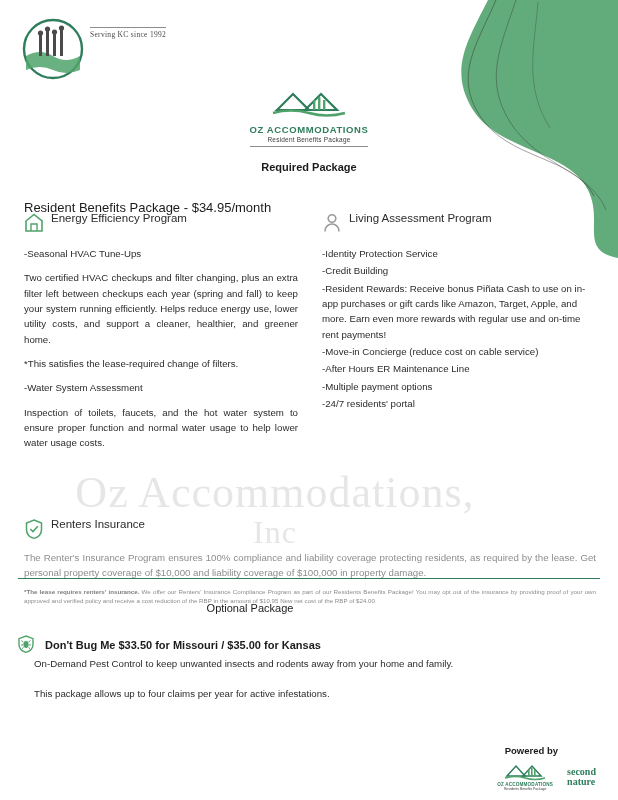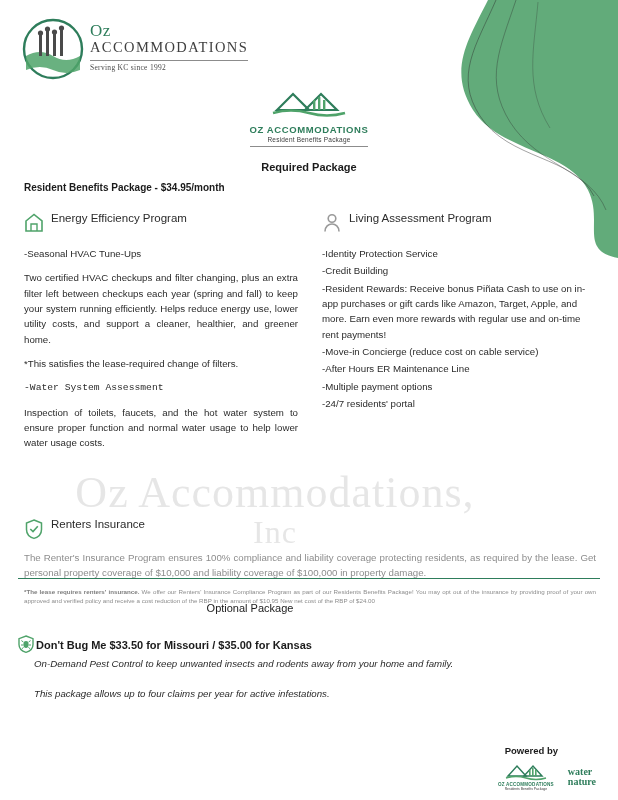--- a/index.html
+++ b/index.html
@@ -108,24 +108,24 @@
   .required-package {
     margin-top: 14px;
     font-size: 11px;
     font-weight: bold;
     color: #1b1b1b;
   }
 
   
   .price-line {
     position: absolute;
-    top: 182px;
+    top: 200px;
     left: 24px;
-    font-size: 10px;
-    font-weight: bold;
+    font-size: 13px;
+    font-weight: normal;
     color: #1b1b1b;
   }
 
   
   .cols {
     position: absolute;
     top: 212px;
     left: 24px;
     width: 572px;
     display: flex;
@@ -155,21 +155,21 @@
     color: #2b2b2b;
     text-align: justify;
   }
   .body-text p {
     margin: 0 0 9px 0;
   }
   .list p {
     margin: 0 0 2px 0;
     text-align: left;
   }
-  .gap-top { margin-top: 11px; font-family: Liberation Mono, monospace; }
+  .gap-top { margin-top: 11px; }
 
   
   .renters {
     position: absolute;
     top: 478px;
     left: 24px;
     width: 572px;
     margin-top: 40px;
   }
   .renters .col-head { margin-bottom: 10px; }
@@ -201,37 +201,37 @@
     text-align: center;
     font-size: 11px;
     color: #1b1b1b;
   }
   .bug-head {
     position: absolute;
     top: 634px;
     left: 16px;
     display: flex;
     align-items: center;
-    gap: 0;
+    gap: 9px;
   }
   .bug-head-title {
     font-size: 11px;
     font-weight: bold;
     color: #1b1b1b;
   }
   .bug-body {
     position: absolute;
     top: 656px;
     left: 34px;
     width: 556px;
     font-size: 9.7px;
     line-height: 1.6;
     color: #2b2b2b;
   }
-  .bug-body p { margin: 0 0 14px 0; font-style: italic; }
+  .bug-body p { margin: 0 0 14px 0; }
 
   
   .powered {
     position: absolute;
     right: 60px;
     top: 745px;
     font-size: 9.5px;
     font-weight: bold;
     color: #1b1b1b;
   }
@@ -297,24 +297,20 @@
         <rect x="24" y="12" width="3" height="26" fill="#4a4a4a"></rect>
         <rect x="31" y="15" width="3" height="23" fill="#4a4a4a"></rect>
         <rect x="38" y="11" width="3" height="27" fill="#4a4a4a"></rect>
         <circle cx="18.5" cy="15" r="2.6" fill="#4a4a4a"></circle>
         <circle cx="25.5" cy="11" r="2.6" fill="#4a4a4a"></circle>
         <circle cx="32.5" cy="14" r="2.6" fill="#4a4a4a"></circle>
         <circle cx="39.5" cy="10" r="2.6" fill="#4a4a4a"></circle>
       </svg>
     </div>
     <div class="oz-text">
-      <div class="oz-name">
-        <span>Oz</span>
-        <span class="sub">ACCOMMODATIONS</span>
-      </div>
       <div class="oz-tag">Serving KC since 1992</div>
     </div>
   </div>
 
   <div class="center-badge">
     <div class="badge-mark">
       <svg width="76" height="36" viewBox="0 0 76 36">
         <path d="M6 24 L22 8 L38 24 Z" fill="none" stroke="#2e7d5b" stroke-width="2.2"></path>
         <path d="M34 24 L50 8 L66 24 Z" fill="none" stroke="#2e7d5b" stroke-width="2.2"></path>
         <rect x="42" y="14" width="2.4" height="10" fill="#4fa36a"></rect>
@@ -418,21 +414,21 @@
           <rect x="24" y="8" width="1.6" height="6" fill="#4fa36a"></rect>
           <rect x="27" y="6" width="1.6" height="8" fill="#4fa36a"></rect>
           <rect x="30" y="8" width="1.6" height="6" fill="#4fa36a"></rect>
           <path d="M1 16 Q11 13 21 16 Q31 19 41 16" fill="none" stroke="#4fa36a" stroke-width="1.5"></path>
         </svg>
       </div>
       <div class="ft">OZ ACCOMMODATIONS</div>
       <div class="fs">Residents Benefits Package</div>
     </div>
     <div class="f-sn">
-      <span>water</span>
+      <span>second</span>
       <span>nature</span>
     </div>
   </div>
 
   <div class="watermark">
     <div>Oz Accommodations,</div>
     <div class="l2">Inc</div>
   </div>
 
 </div>

